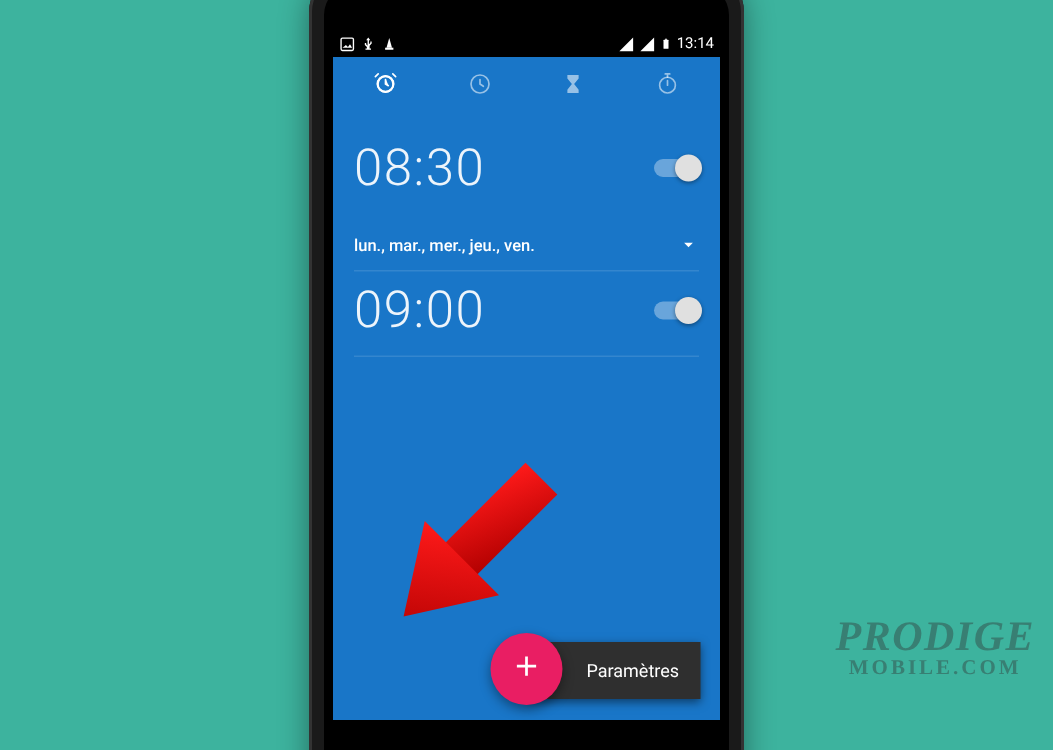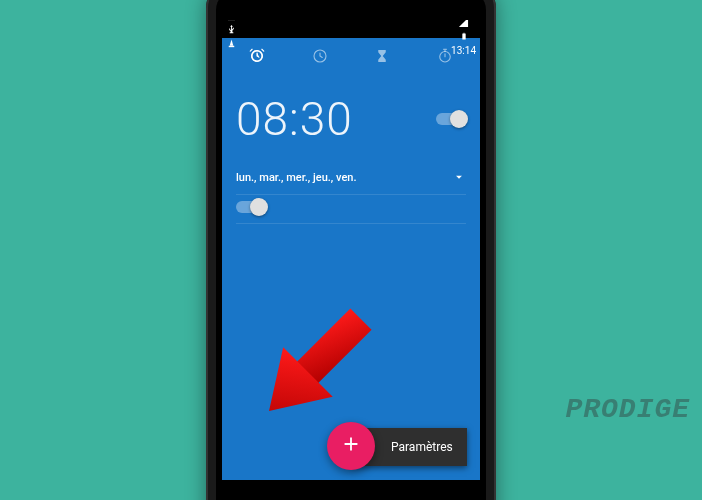--- a/index.html
+++ b/index.html
@@ -47,21 +47,20 @@
       align-items: center;
       justify-content: space-between;
       padding: 0 4px;
       color: #fff;
       font-size: 10px;
     }
     .status-left, .status-right {
       display: flex;
       align-items: center;
       gap: 3px;
-      flex-direction: column;
     }
     .status-icon {
       display: inline-flex;
       align-items: center;
     }
     .tab-bar {
       display: flex;
       height: 40px;
       align-items: center;
       justify-content: space-around;
@@ -80,21 +79,21 @@
     .tab svg { width: 18px; height: 18px; }
     .alarms { padding: 8px 14px 0 14px; }
     .alarm-row { padding: 6px 0 10px 0; border-bottom: 1px solid rgba(255,255,255,0.12); }
     .alarm-row:last-child { border-bottom: 1px solid rgba(255,255,255,0.12); }
     .alarm-top {
       display: flex;
       align-items: center;
       justify-content: space-between;
     }
     .alarm-time {
-      font-size: 46px;
+      font-size: 34px;
       font-weight: 300;
       color: rgba(255,255,255,0.92);
       letter-spacing: 1px;
     }
     .switch {
       width: 30px;
       height: 12px;
       background: rgba(255,255,255,0.35);
       border-radius: 7px;
       position: relative;
@@ -167,24 +166,24 @@
       left: 240px;
       top: 290px;
       width: 150px;
       height: 150px;
       pointer-events: none;
       z-index: 30;
     }
     .watermark {
       position: absolute;
       right: 12px;
-      bottom: 76px;
+      bottom: 47px;
       text-align: center;
       color: rgba(50,50,50,0.4);
-      font-family: Liberation Mono, monospace;
+      font-family: Liberation Serif, serif;
       pointer-events: none;
       line-height: 1;
     }
     .wm-line1 {
       font-size: 28px;
       font-weight: 900;
       font-style: italic;
       letter-spacing: 1px;
     }
     .wm-line2 {
@@ -291,20 +290,21 @@
             <div class="chevron">
               <svg viewBox="0 0 24 24" width="14" height="14" fill="#fff">
                   <path d="M7 10l5 5 5-5z"></path>
                 </svg>
             </div>
           </div>
         </div>
 
         <div class="alarm-row">
           <div class="alarm-top">
+            <div class="alarm-time">09:00</div>
             <div class="switch">
               <div class="switch-thumb"></div>
             </div>
           </div>
         </div>
       </div>
 
       <div class="menu-popup">
         <span>Paramètres</span>
       </div>
@@ -329,13 +329,14 @@
     </linearGradient>
   </defs>
   <g transform="rotate(45 75 75)">
     <rect x="60" y="10" width="30" height="80" fill="url(#ag)"></rect>
     <polygon points="40,85 110,85 75,140" fill="url(#ag)"></polygon>
   </g>
 </svg>
 
 <div class="watermark">
   <div class="wm-line1">PRODIGE</div>
+  <div class="wm-line2">MOBILE.COM</div>
 </div>
 
 </body></html>

